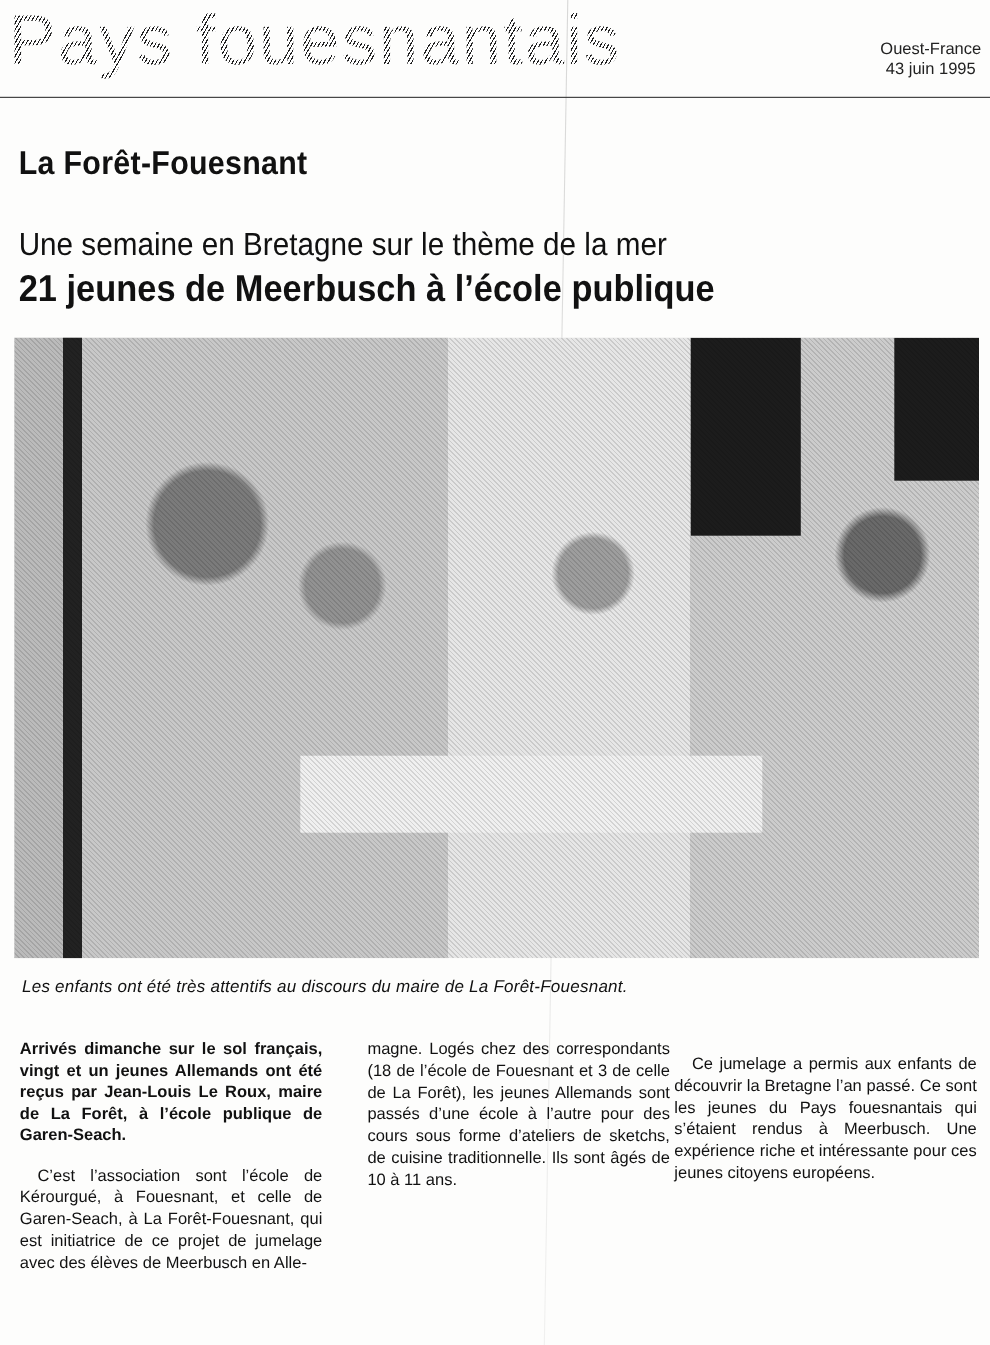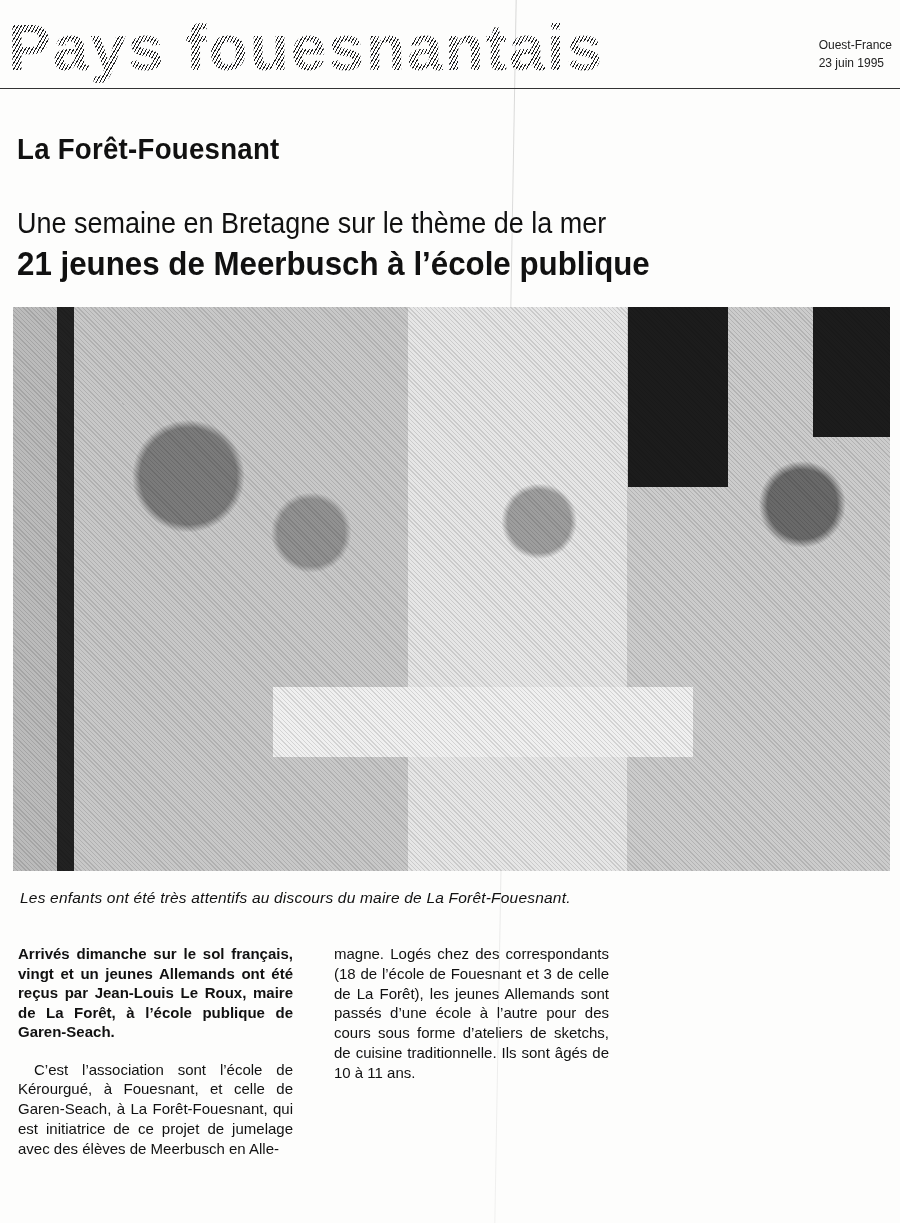--- a/index.html
+++ b/index.html
@@ -2,32 +2,32 @@
 <html><head>
   <meta charset="utf-8">
   <style>
     html, body { margin: 0; padding: 0; }
     body {
       width: 900px; height: 1223px; position: relative; overflow: hidden;
       background: #fdfdfc; color: #111;
       font-family: "Liberation Sans", sans-serif;
     }
     .masthead-title {
-      position: absolute; left: 8px; top: 12px;
+      position: absolute; left: 8px; top: 0;
       font-family: "Liberation Sans", sans-serif;
-      font-size: 64px; font-weight: bold; letter-spacing: 2px;
+      font-size: 64px; font-weight: normal; letter-spacing: 2px;
       color: #888;
       background: repeating-linear-gradient(120deg, #222 0 1px, #fff 1px 3px);
       -webkit-background-clip: text; background-clip: text;
       -webkit-text-fill-color: transparent;
       line-height: 72px;
     }
     .masthead-meta {
-      position: absolute; right: 8px; top: 36px; text-align: left;
-      font-family: "Liberation Sans", sans-serif; font-size: 12px; line-height: 18px;
+      position: absolute; right: 8px; top: 36px; text-align: center;
+      font-family: "Liberation Sans", sans-serif; font-size: 15px; line-height: 18px;
       color: #222;
     }
     .rule {
       position: absolute; left: 0; top: 88px; width: 900px; height: 1px; background: #333;
     }
     .section {
       position: absolute; left: 17px; top: 132px;
       font-family: "Liberation Sans", sans-serif; font-weight: bold; font-size: 30px;
       letter-spacing: 0.3px; color: #111; transform: scaleX(0.92); transform-origin: left;
     }
@@ -92,21 +92,21 @@
     }
   </style>
 </head>
 <body>
 
 <div class="fold"></div>
 
 <div class="masthead-title">Pays fouesnantais</div>
 <div class="masthead-meta">
   <div>Ouest-France</div>
-  <div>23 juin 1995</div>
+  <div>43 juin 1995</div>
 </div>
 <div class="rule"></div>
 
 <div class="section">La Forêt-Fouesnant</div>
 <div class="kicker">Une semaine en Bretagne sur le thème de la mer</div>
 <div class="headline">21 jeunes de Meerbusch à l’école publique</div>
 
 <div class="photo" role="img" aria-label="Group photo of children and adults in a classroom">
   <div class="board"></div>
   <div class="board2"></div>
@@ -117,13 +117,14 @@
 <div class="col col1">
   <p class="lead">Arrivés dimanche sur le sol français, vingt et un jeunes Allemands ont été reçus par Jean-Louis Le Roux, maire de La Forêt, à l’école publique de Garen-Seach.</p>
   <p class="indent gap">C’est l’association sont l’école de Kérourgué, à Fouesnant, et celle de Garen-Seach, à La Forêt-Fouesnant, qui est initiatrice de ce projet de jumelage avec des élèves de Meerbusch en Alle-</p>
 </div>
 
 <div class="col col2">
   <p>magne. Logés chez des correspondants (18 de l’école de Fouesnant et 3 de celle de La Forêt), les jeunes Allemands sont passés d’une école à l’autre pour des cours sous forme d’ateliers de sketchs, de cuisine traditionnelle. Ils sont âgés de 10 à 11 ans.</p>
 </div>
 
 <div class="col col3">
+  <p class="indent gap2">Ce jumelage a permis aux enfants de découvrir la Bretagne l’an passé. Ce sont les jeunes du Pays fouesnantais qui s’étaient rendus à Meerbusch. Une expérience riche et intéressante pour ces jeunes citoyens européens.</p>
 </div>
 
 </body></html>

